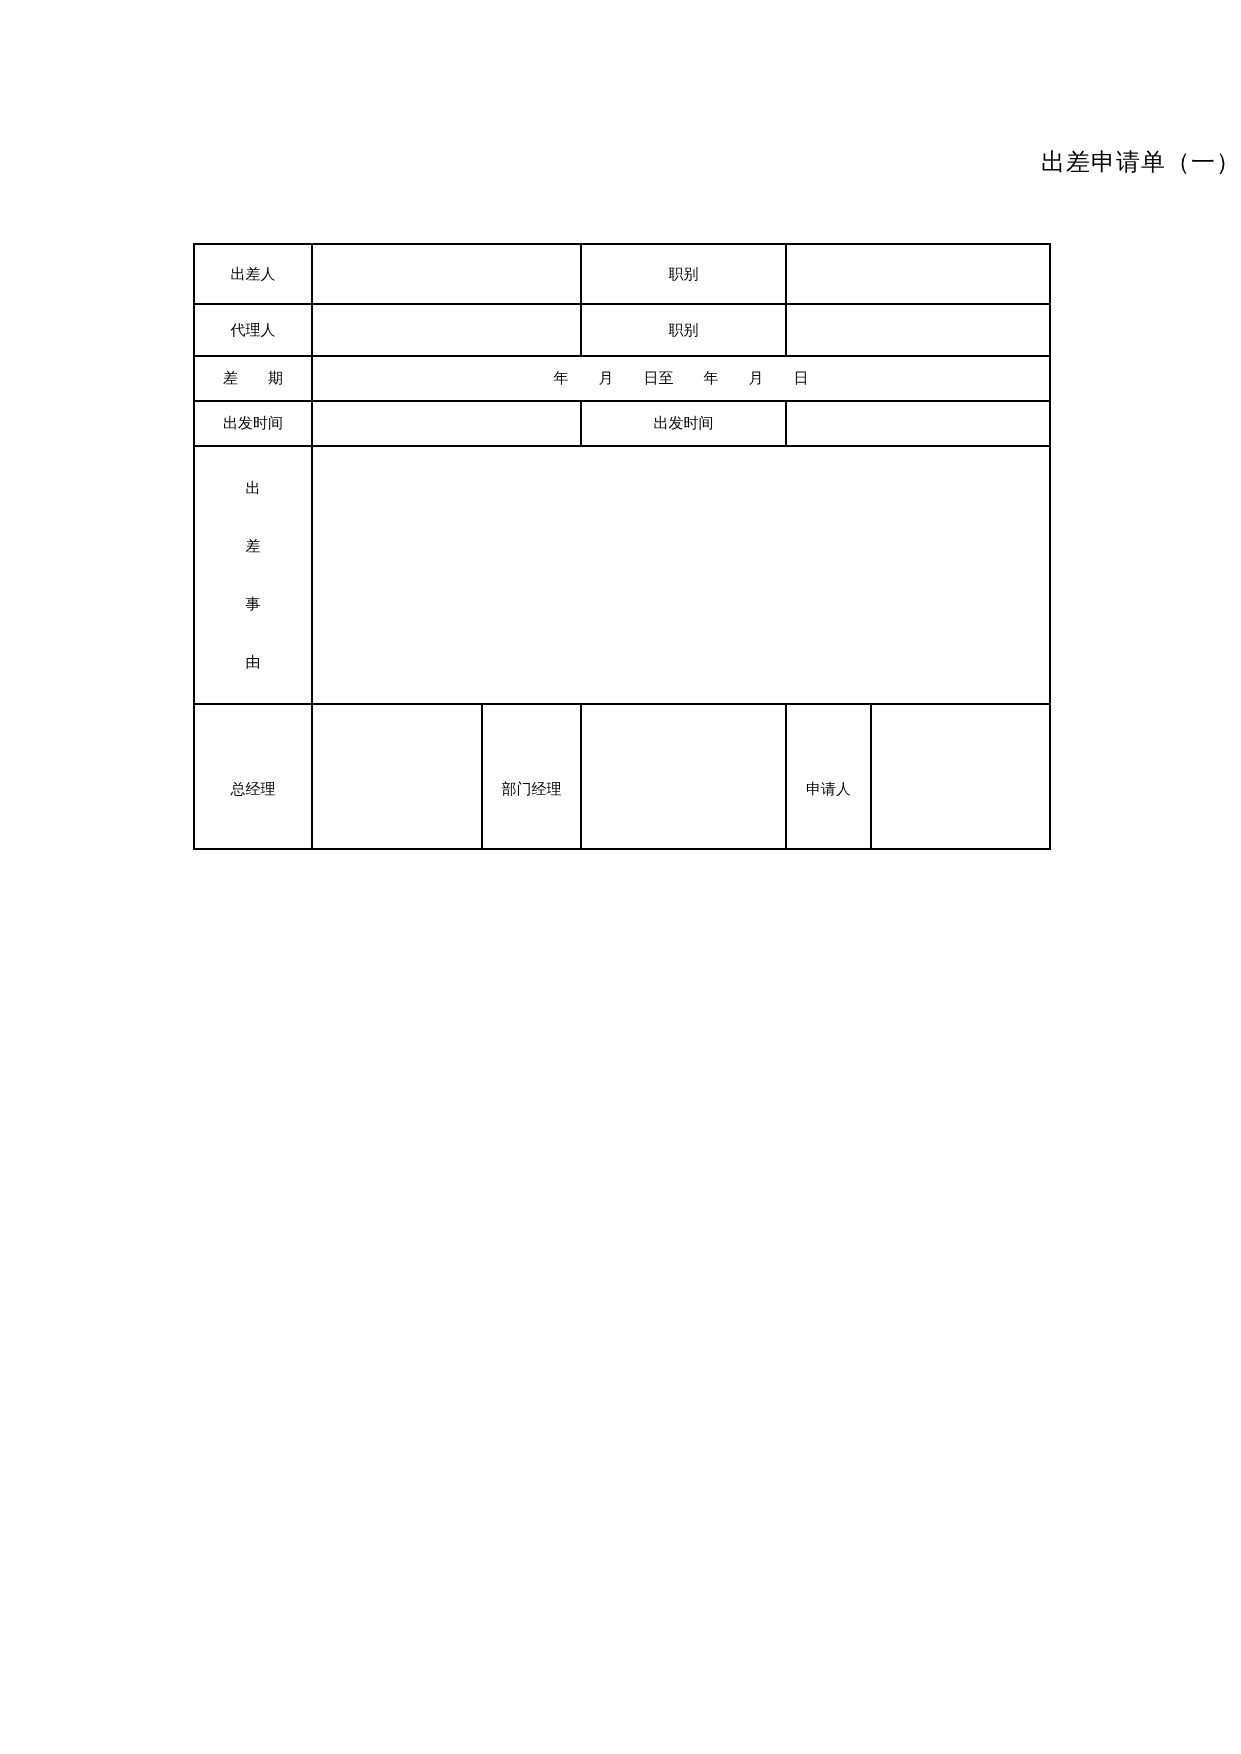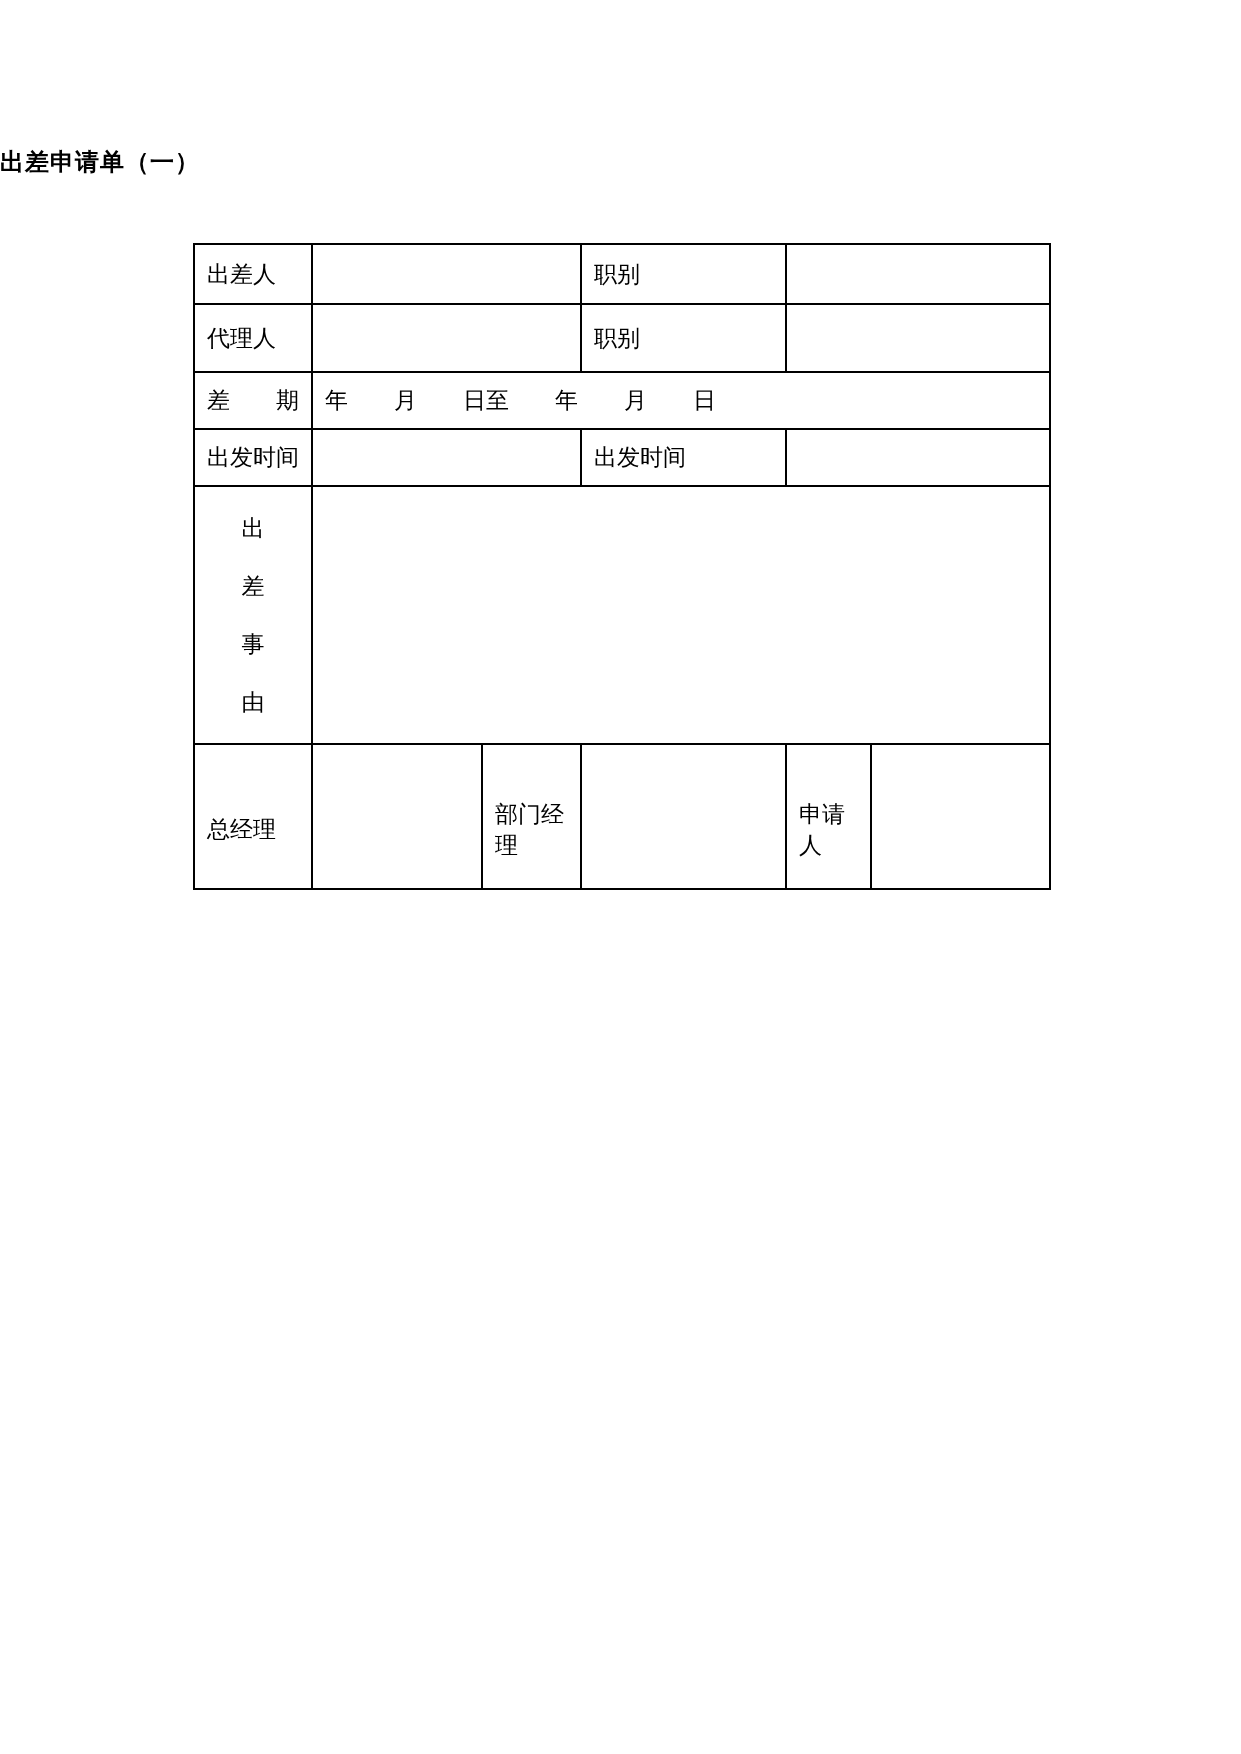--- a/index.html
+++ b/index.html
@@ -9,37 +9,38 @@
     height: 1754px;
     background: #ffffff;
     font-family: "Liberation Serif", "DejaVu Serif", serif;
     color: #000000;
   }
   .doc-title {
     position: absolute;
     top: 146px;
     left: 0;
     width: 100%;
-    text-align: left;
+    text-align: right;
     font-size: 24px;
-    font-weight: bold;
+    font-weight: normal;
     letter-spacing: 1px;
   }
   table.form {
     position: absolute;
     left: 193px;
     top: 243px;
     border-collapse: collapse;
     table-layout: fixed;
     width: 856px;
   }
   table.form td {
     border: 2px solid #000000;
     padding: 12px;
-    font-size: 23px;
+    font-size: 15px;
+    text-align: center;
     vertical-align: middle;
     overflow: hidden;
   }
   td.blank { background: #ffffff; }
   td.reason-label-cell { vertical-align: middle; }
   .reason-stack {
     display: flex;
     flex-direction: column;
     justify-content: space-around;
     align-items: center;
@@ -66,21 +67,21 @@
     </colgroup>
 
     <tbody>
         <tr style="height:60px">
       <td>出差人</td>
       <td colspan="2" class="blank"></td>
       <td>职别</td>
       <td colspan="2" class="blank"></td>
     </tr>
 
-    <tr style="height:68px">
+    <tr style="height:52px">
       <td>代理人</td>
       <td colspan="2" class="blank"></td>
       <td>职别</td>
       <td colspan="2" class="blank"></td>
     </tr>
 
     <tr style="height:43px">
       <td>差　　期</td>
       <td colspan="5">年　　月　　日至　　年　　月　　日</td>
     </tr>

